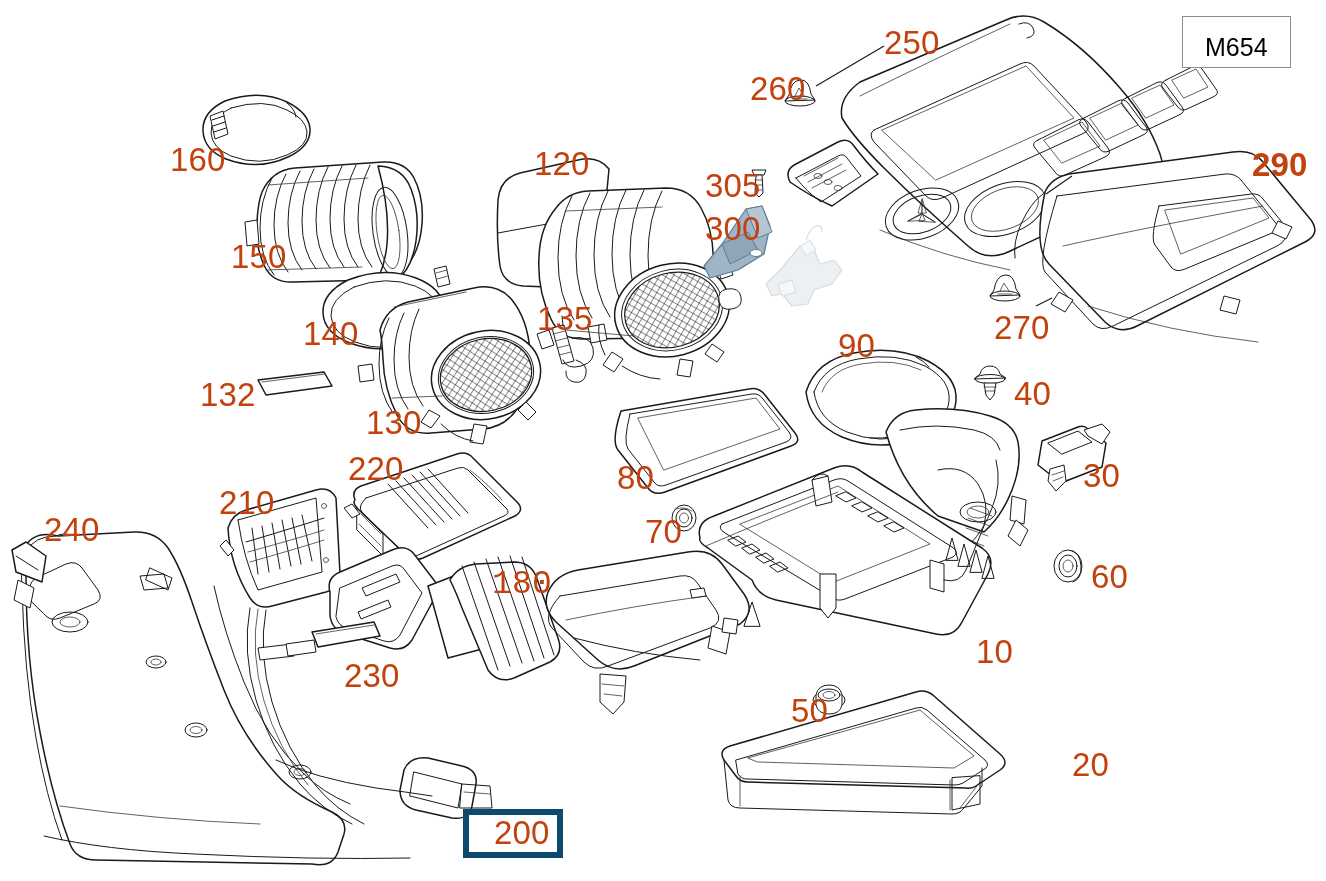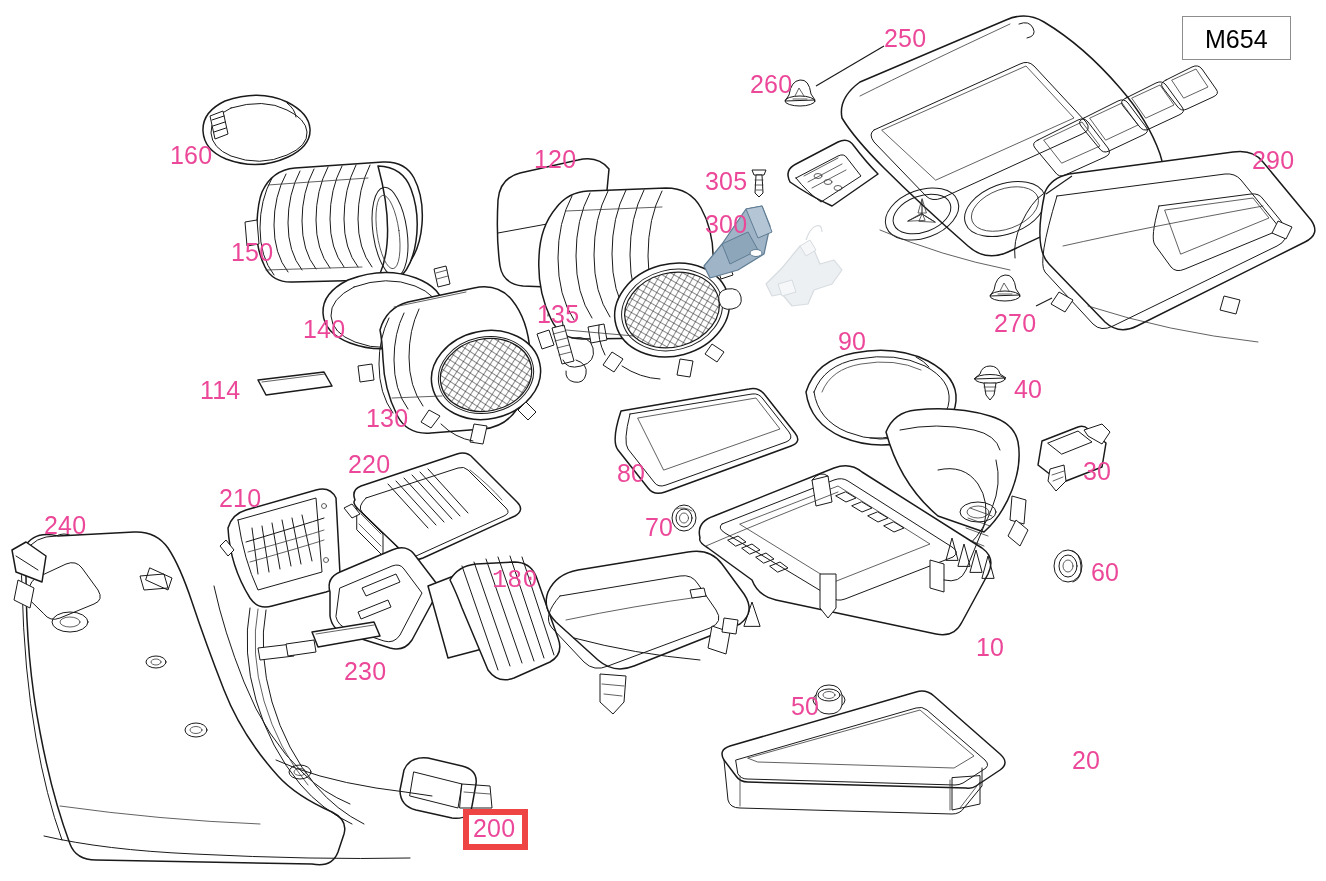--- a/index.html
+++ b/index.html
@@ -10,41 +10,41 @@
     position:relative;overflow:hidden;
     -webkit-font-smoothing:antialiased;
   }
   #diagram-root{position:absolute;left:0;top:0;width:1326px;height:881px;}
   svg.art{position:absolute;left:0;top:0;width:1326px;height:881px;}
 
   
   .callout{
     position:absolute;
     font-family:"Liberation Sans", sans-serif;
-    font-size:25px;
+    font-size:33px;
     font-weight:400;
-    color:#ec4899;
+    color:#c2410c;
     letter-spacing:0.2px;
     white-space:nowrap;
     line-height:1;
   }
   .callout.hl{
     background:#ffffff;
-    border:6px solid #ef4444;
-    padding:1px 7px 3px 4px;
+    border:6px solid #0c4a6e;
+    padding:1px 7px 3px 25px;
     font-weight:400;
   }
   
   .codebox{
     position:absolute;
     border:1.5px solid #8d8d8d;
     background:#ffffff;
     font-size:25px;
     color:#000;
-    padding:10px 22px 7px 22px;
+    padding:18px 22px 7px 22px;
     line-height:1;
   }
   .thin{fill:none;stroke:#1a1a1a;stroke-width:1;stroke-linejoin:round;stroke-linecap:round;}
   .hair{fill:none;stroke:#3a3a3a;stroke-width:0.8;stroke-linejoin:round;stroke-linecap:round;}
   .fillw{fill:#ffffff;stroke:#1a1a1a;stroke-width:1.5;stroke-linejoin:round;}
   .fillw-t{fill:#ffffff;stroke:#1a1a1a;stroke-width:1;stroke-linejoin:round;}
   .leader{fill:none;stroke:#1a1a1a;stroke-width:1.2;}
 </style>
 </head>
 <body>
@@ -440,29 +440,29 @@
       <path class="leader" d="M816 86 L884 46"></path>
       <path class="leader" d="M1036 306 L1052 298"></path>
       <path class="leader" d="M1046 194 L1072 176"></path>
     </g>
   </svg>
 
   <div>
     <div class="callout" style="left:170px; top:143px;">160</div>
     <div class="callout" style="left:231px; top:240px;">150</div>
     <div class="callout" style="left:303px; top:317px;">140</div>
-    <div class="callout" style="left:200px; top:378px;">114</div>
+    <div class="callout" style="left:200px; top:378px;">132</div>
     <div class="callout" style="left:366px; top:406px;">130</div>
     <div class="callout" style="left:534px; top:147px;">120</div>
     <div class="callout" style="left:537px; top:302px;">135</div>
     <div class="callout" style="left:705px; top:169px;">305</div>
     <div class="callout" style="left:705px; top:212px;">300</div>
     <div class="callout" style="left:750px; top:72px;">260</div>
     <div class="callout" style="left:884px; top:26px;">250</div>
-    <div class="callout" style="left:1252px; top:148px;">290</div>
+    <div class="callout" style="left:1252px; top:148px;font-weight:bold;">290</div>
     <div class="callout" style="left:994px; top:311px;">270</div>
     <div class="callout" style="left:838px; top:329px;">90</div>
     <div class="callout" style="left:1014px; top:377px;">40</div>
     <div class="callout" style="left:1083px; top:459px;">30</div>
     <div class="callout" style="left:617px; top:461px;">80</div>
     <div class="callout" style="left:645px; top:515px;text-align:center;">70</div>
     <div class="callout" style="left:1091px; top:560px;">60</div>
     <div class="callout" style="left:976px; top:635px;">10</div>
     <div class="callout" style="left:348px; top:452px;">220</div>
     <div class="callout" style="left:219px; top:486px;text-align:center;">210</div>

